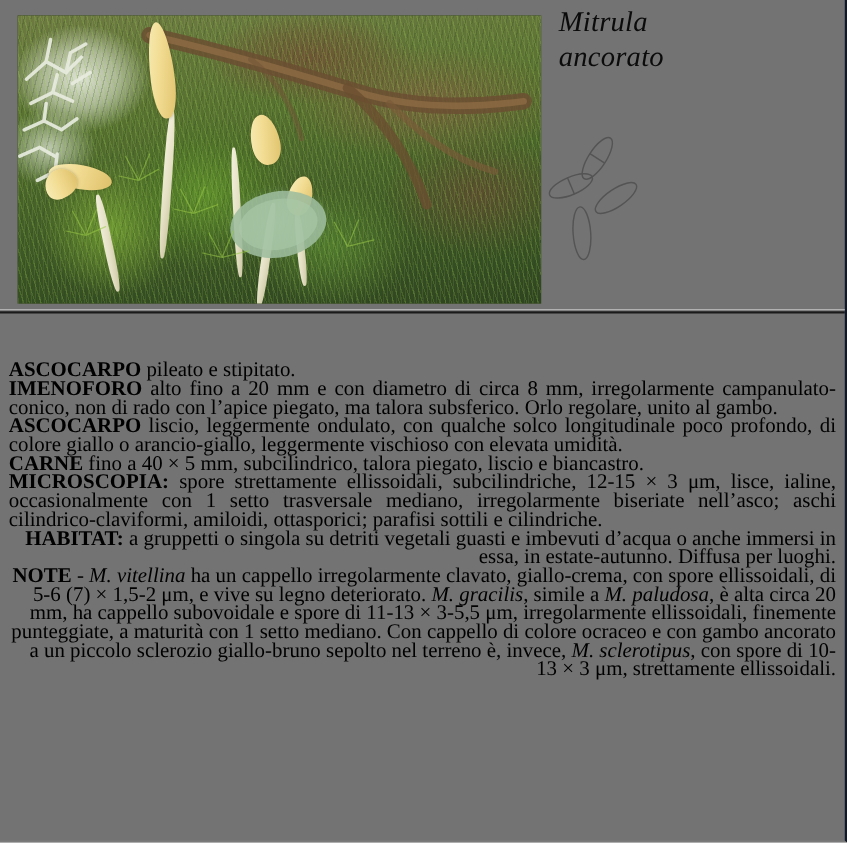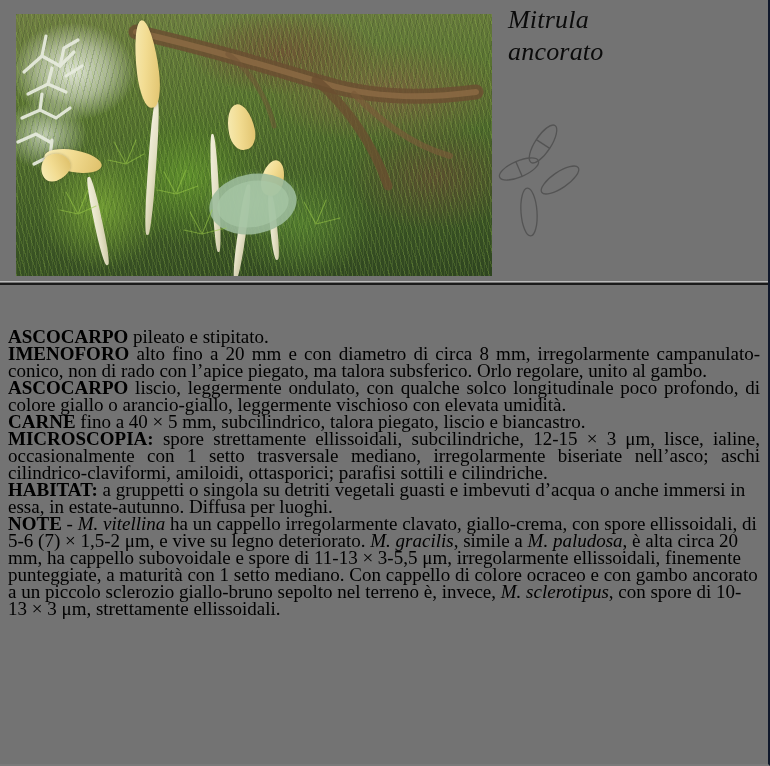--- a/index.html
+++ b/index.html
@@ -127,21 +127,21 @@
     line-height: 17px;
     text-align: justify;
     color: #000000;
     margin-top: 36px;
   }
   .description p {
     margin: 0;
     text-align: justify;
     text-justify: inter-word;
   }
-  .description p:last-child { text-align: left; }
+  .description p:last-child { text-align: right; }
   .hdr { font-weight: bold; }
   .ital { font-style: italic; }
 </style>
 </head>
 <body>
 
 <div class="page">
 
   <div class="top-section">
 

